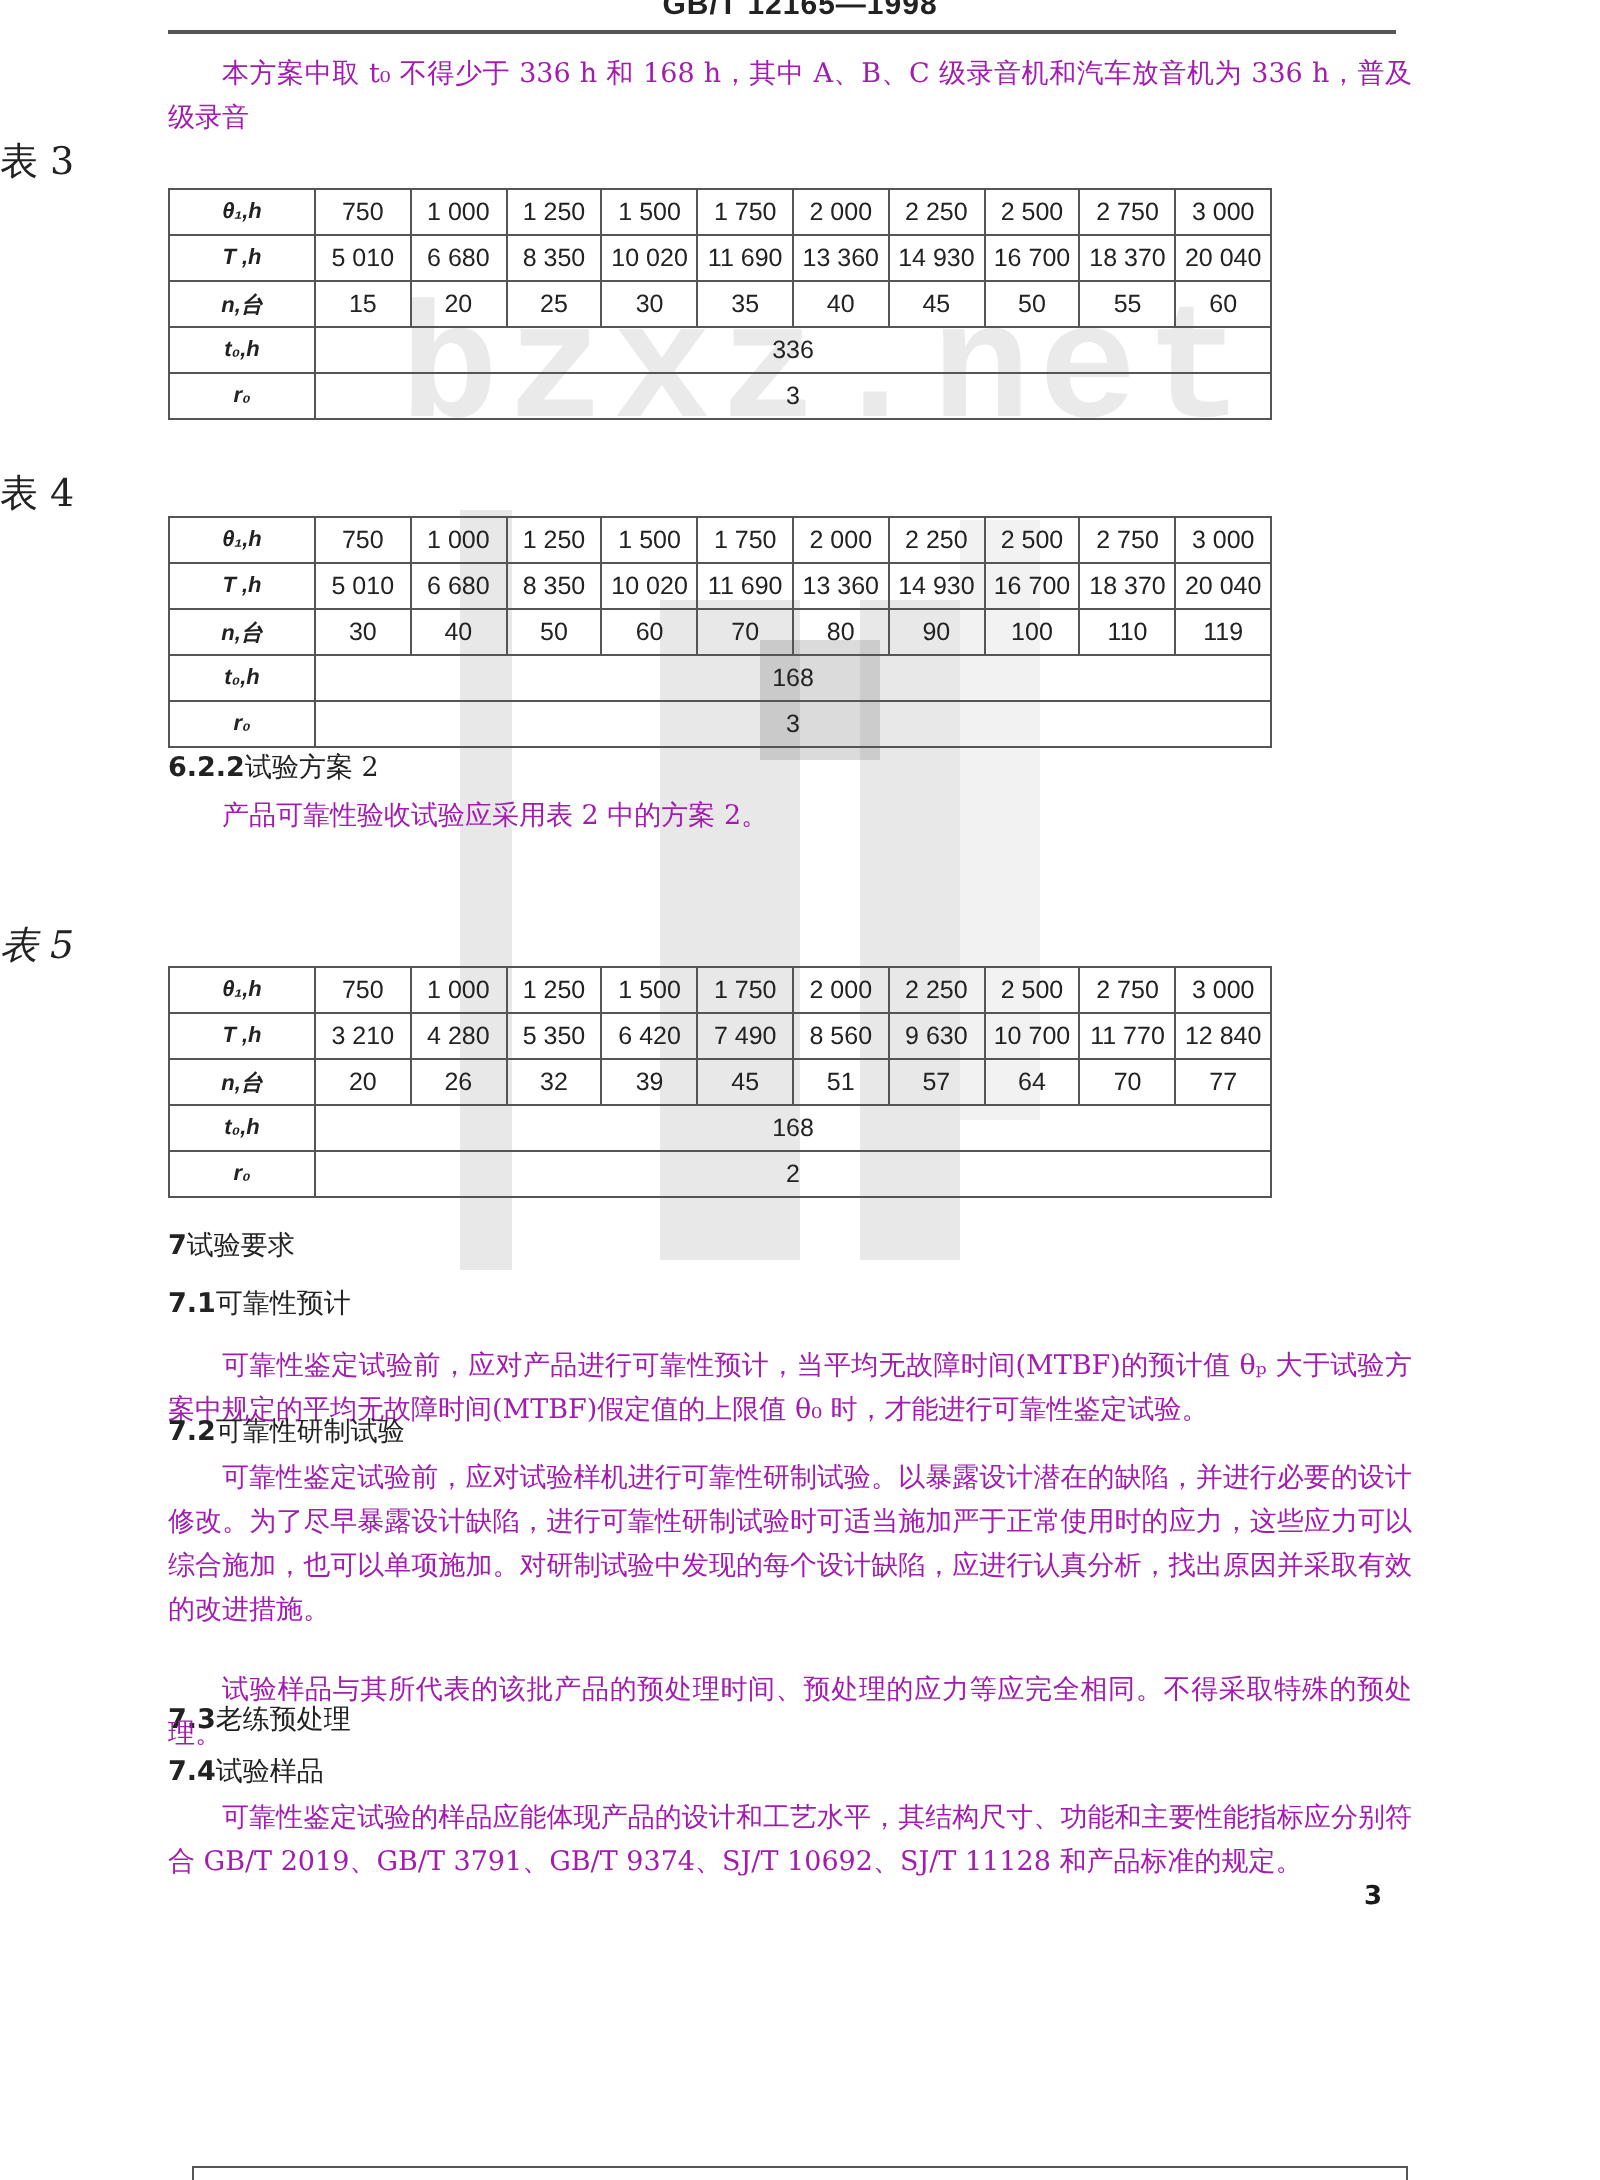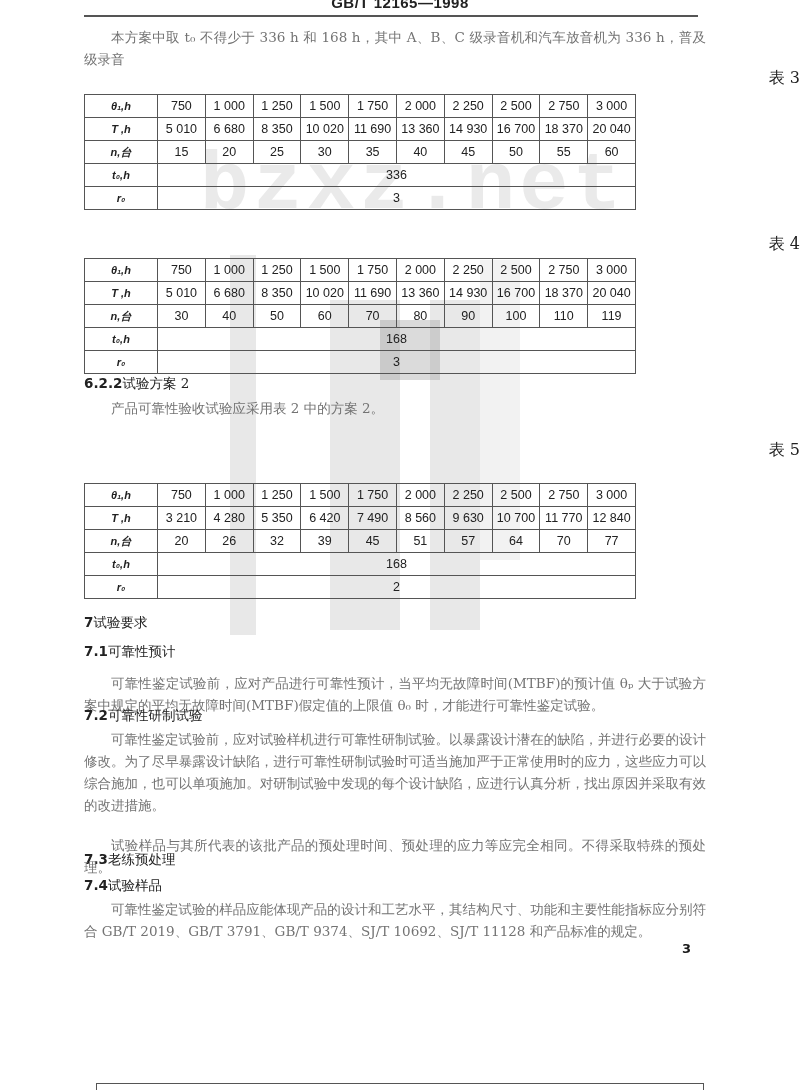--- a/index.html
+++ b/index.html
@@ -8,24 +8,24 @@
     font-family: "DejaVu Serif", "Liberation Serif", serif; color: #1a1a1a;
   }
   .header-code {
     position: absolute; left: 0; width: 800px; top: -6px; text-align: center;
     font-family: "Liberation Sans", "DejaVu Sans", sans-serif; font-weight: bold; font-size: 15px;
     letter-spacing: 0.5px; color: #222;
   }
   .header-rule { position: absolute; left: 84px; width: 614px; top: 15px; height: 2px; background: #555; }
   .para {
     position: absolute; left: 84px; width: 622px; font-size: 13.5px; line-height: 22px;
-    text-align: justify; color: #737373;
+    text-align: justify; color: #a21caf;
   }
   .indent { text-indent: 27px; }
-  .caption { position: absolute; width: 800px; left: 0; text-align: right; font-size: 16px; color: #222; }
+  .caption { position: absolute; width: 800px; left: 0; text-align: left; font-size: 19px; color: #222; }
   table.dt {
     position: absolute; left: 84px; width: 552px; border-collapse: collapse; table-layout: fixed;
     font-size: 12.5px; font-family: Liberation Sans, sans-serif;
   }
   table.dt td {
     border: 1px solid #555; height: 22px; padding: 0; text-align: center; vertical-align: middle; color: #222;
   }
   table.dt td.rowhead { width: 72px; font-style: italic; font-weight: bold; font-size: 11px; }
   .sec {
     position: absolute; left: 84px; font-size: 13.5px; color: #222;
@@ -164,21 +164,21 @@
 </tbody>
   </table>
 
 <div class="sec" style="top:375px;">
   <span class="num">6.2.2</span><span>试验方案 2</span>
 </div>
 <div class="para" style="top:397px;left:111px;width:595px;">
   <div>产品可靠性验收试验应采用表 2 中的方案 2。</div>
 </div>
 
-<div class="caption" style="top:440px;">表 5</div>
+<div class="caption" style="top:460px;font-style:italic;">表 5</div>
 <table class="dt" style="top:483px;">
   <tbody>
       <tr>
     <td class="rowhead">θ₁,h</td>
     <td>750</td>
     <td>1 000</td>
     <td>1 250</td>
     <td>1 500</td>
     <td>1 750</td>
     <td>2 000</td>

